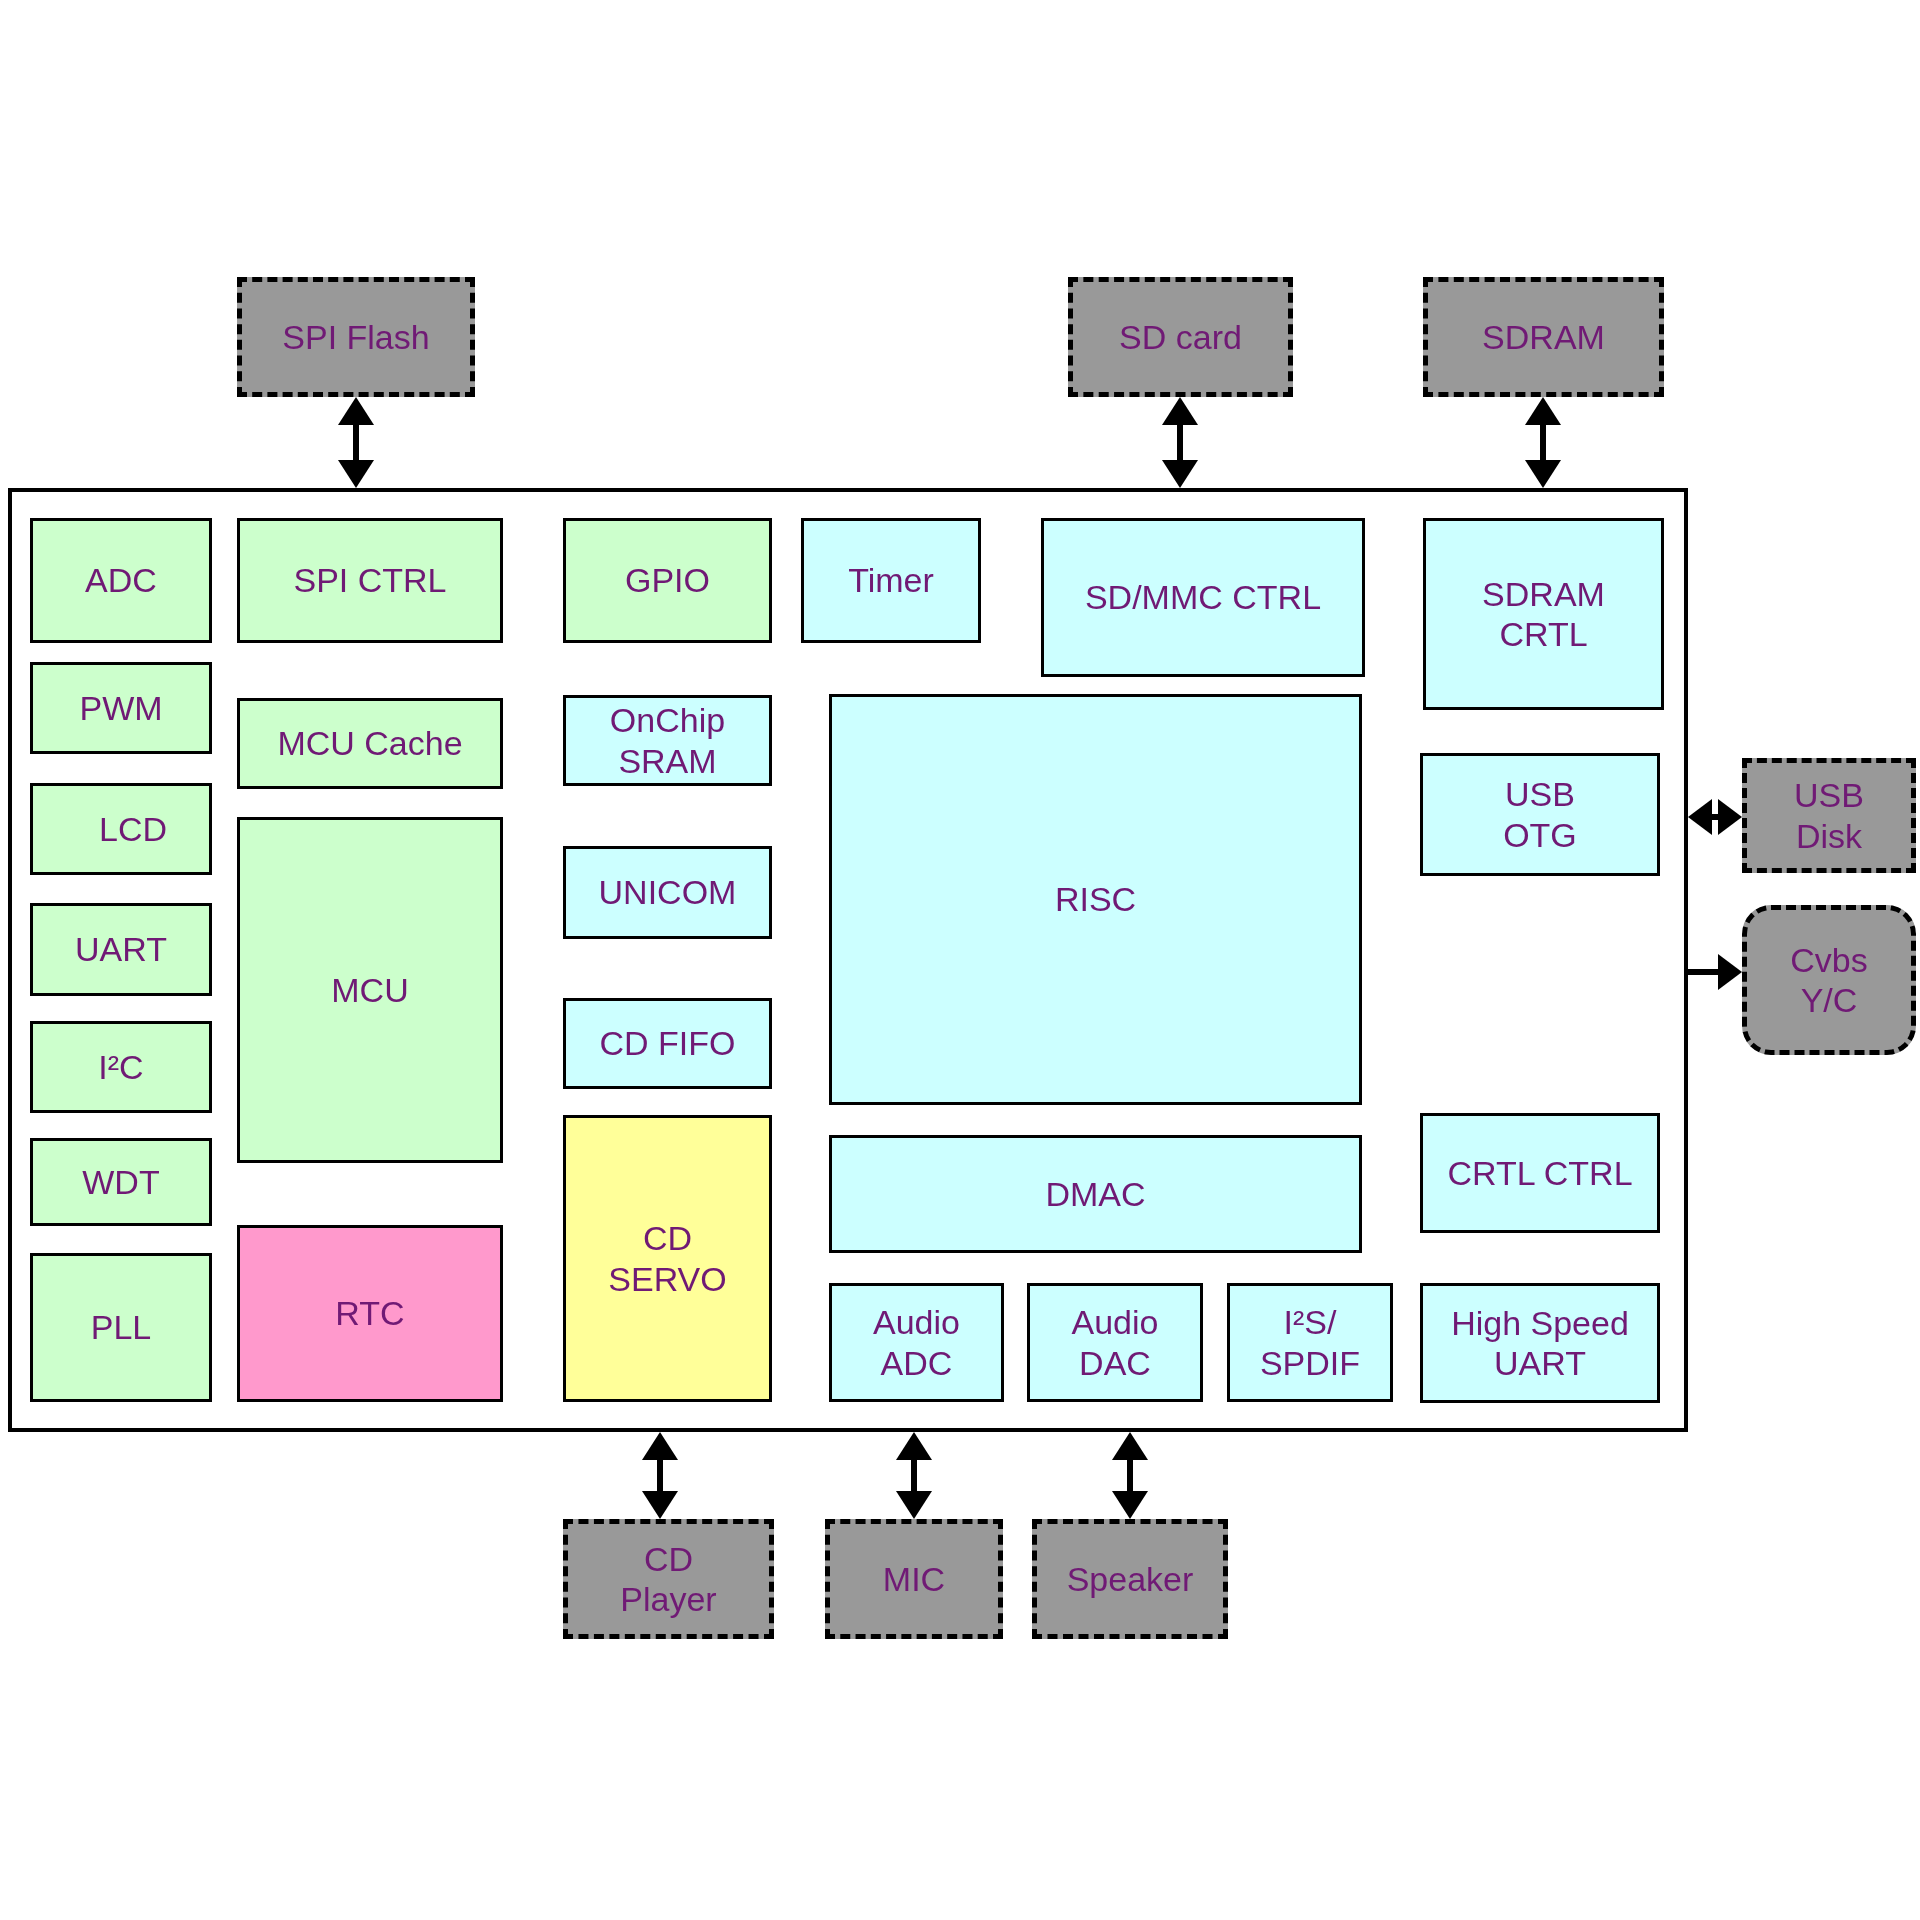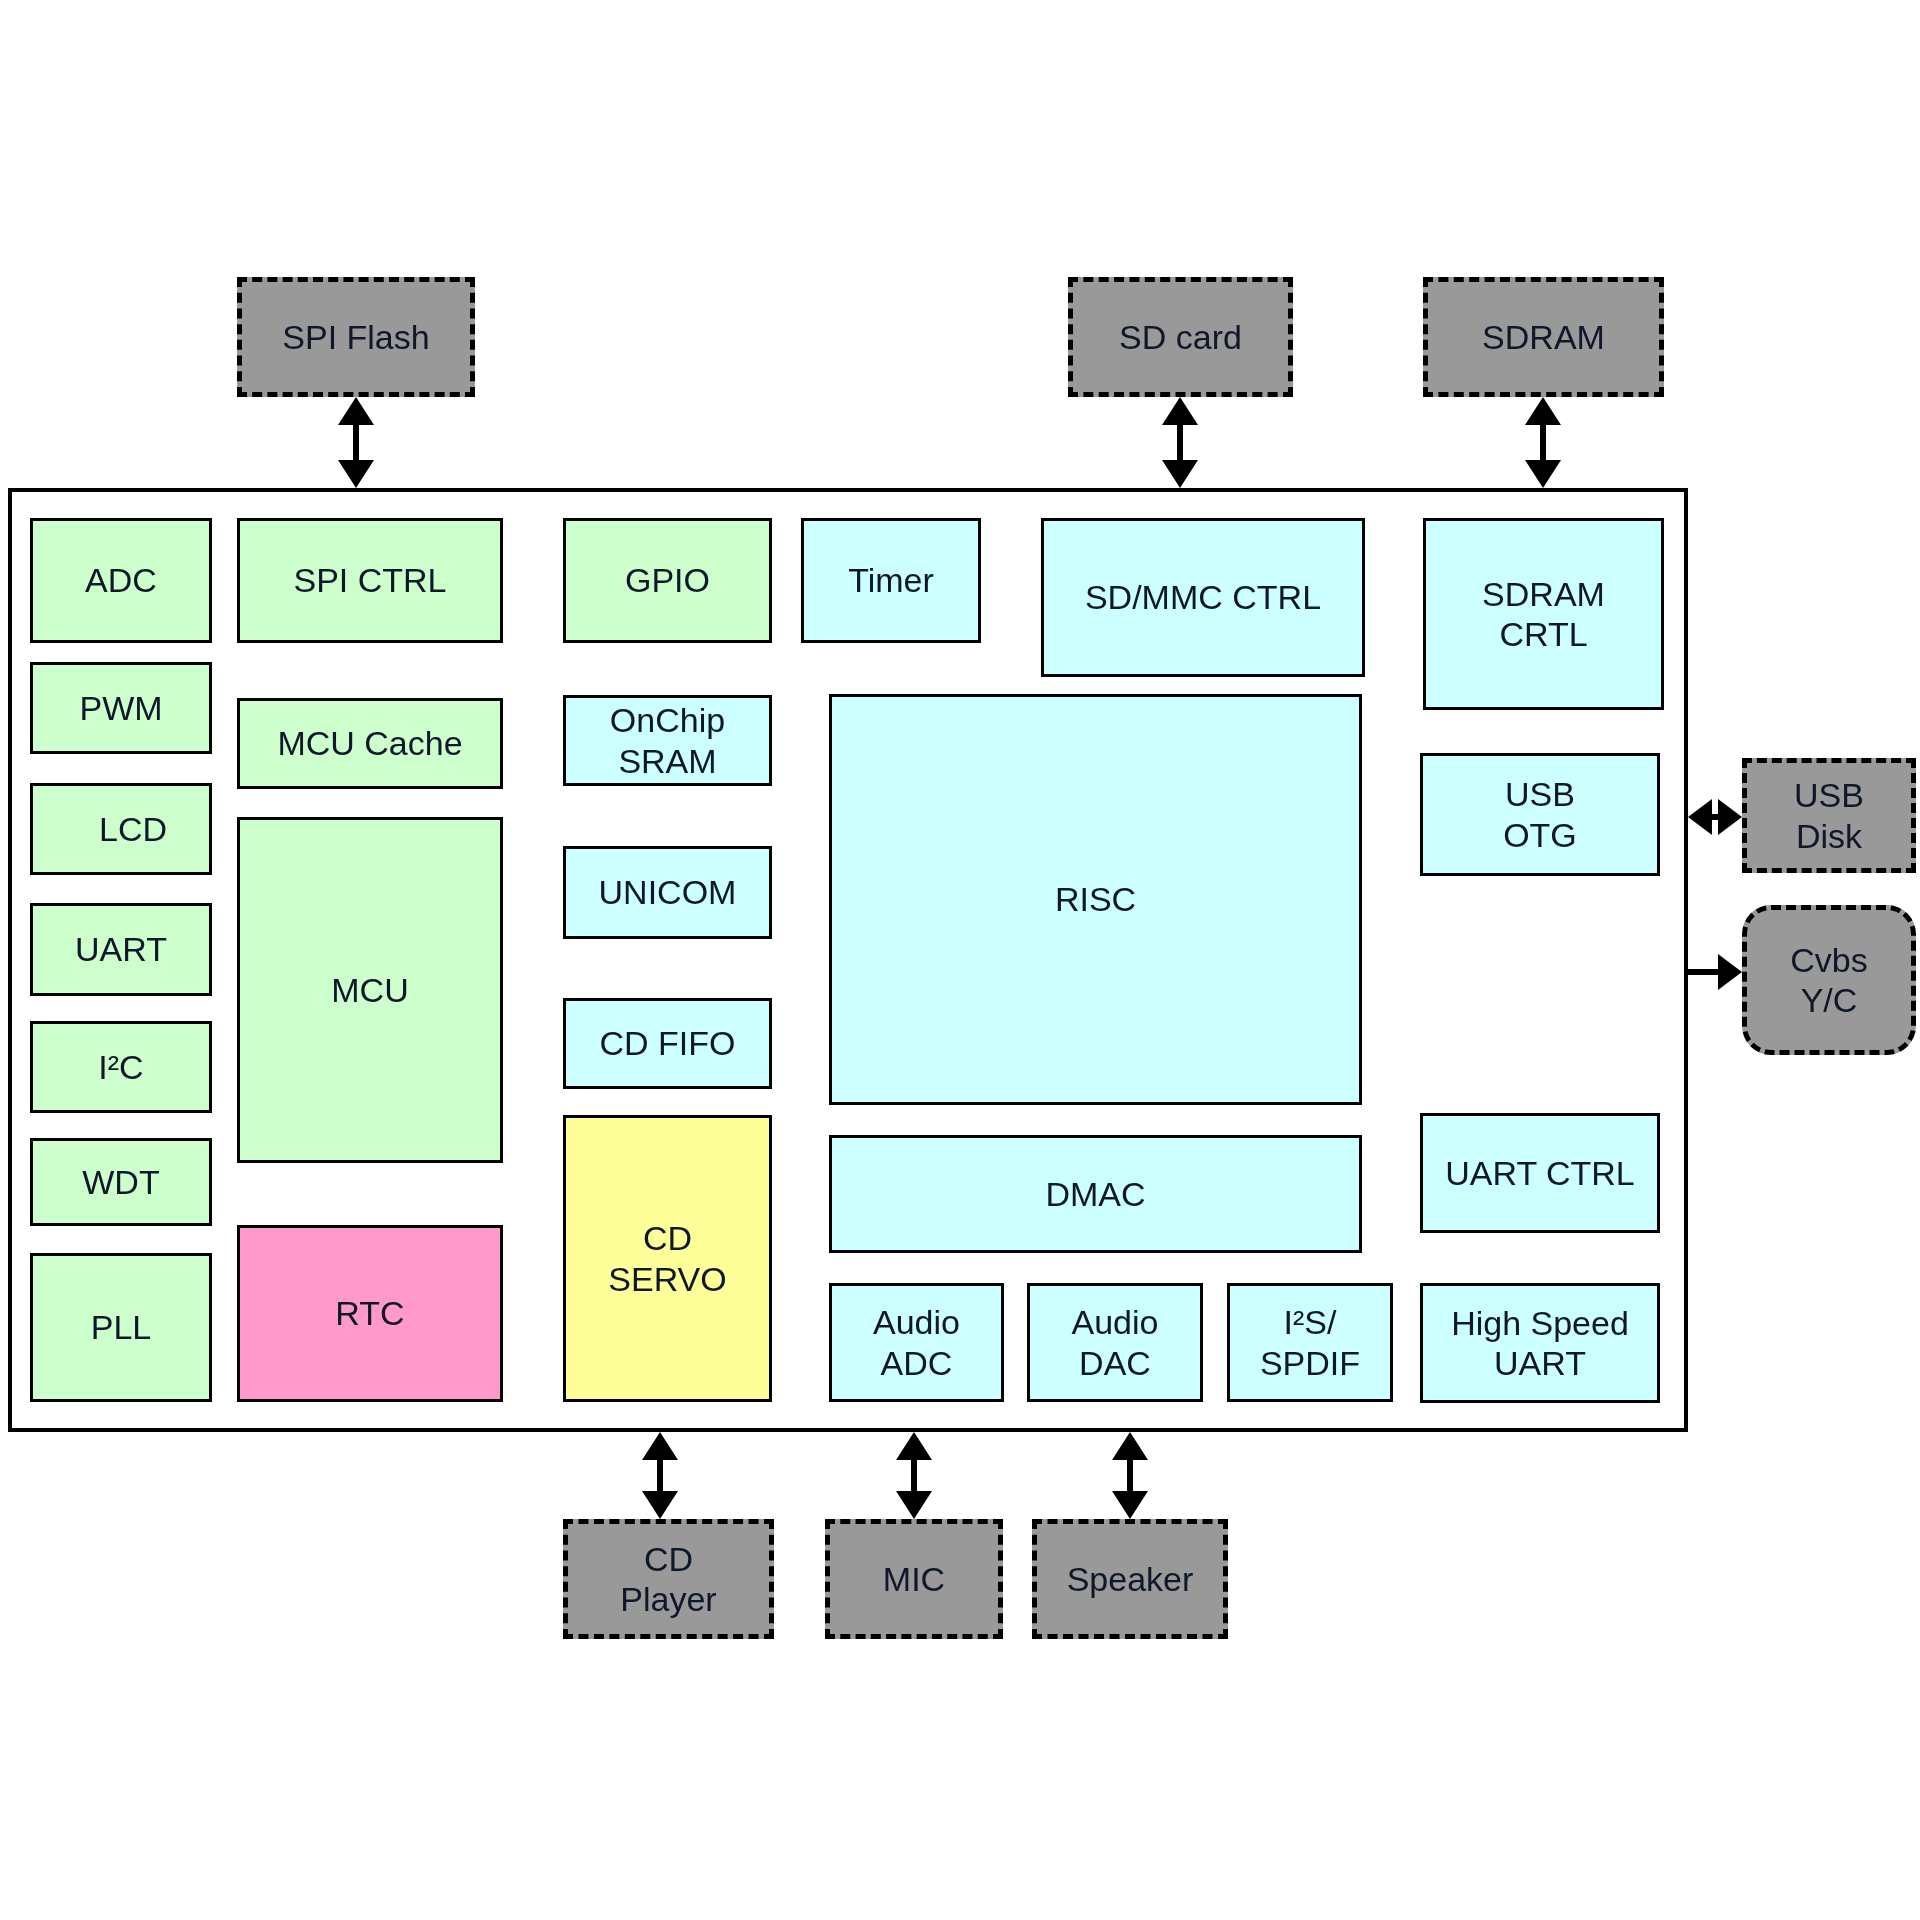--- a/index.html
+++ b/index.html
@@ -1,21 +1,21 @@
 <!DOCTYPE html>
 <html><head>
 <meta charset="utf-8">
 <style>
   html,body{margin:0;padding:0;background:#ffffff;}
   body{width:1920px;height:1920px;font-family:"Liberation Sans", sans-serif;}
   .canvas{position:relative;width:1920px;height:1920px;background:#ffffff;overflow:hidden;}
   .box{
     position:absolute;box-sizing:border-box;border:3px solid #000;
     display:flex;align-items:center;justify-content:center;text-align:center;
-    font-size:34px;line-height:1.18;color:#0f172a;white-space:pre-line;
+    font-size:34px;line-height:1.18;color:#701a75;white-space:pre-line;
   }
   .green{background:#CCFFCC;}
   .cyan{background:#CCFFFF;}
   .yellow{background:#FFFF99;}
   .pink{background:#FF99CC;}
   .ext{border:5px dashed #000;background:#999999;}
   .chip{position:absolute;box-sizing:border-box;border:4px solid #000;background:#ffffff;}
   
   .varrow{position:absolute;width:36px;}
   .varrow .shaft{position:absolute;left:15px;width:6px;top:22px;bottom:22px;background:#000;}
@@ -89,21 +89,21 @@
   <div class="box cyan" style="left:829px;top:1135px;width:533px;height:118px;">DMAC</div>
   <div class="box cyan" style="left:829px;top:1283px;width:175px;height:119px;">Audio
 ADC</div>
   <div class="box cyan" style="left:1027px;top:1283px;width:176px;height:119px;">Audio
 DAC</div>
   <div class="box cyan" style="left:1227px;top:1283px;width:166px;height:119px;">I²S/
 SPDIF</div>
 
   <div class="box cyan" style="left:1420px;top:753px;width:240px;height:123px;">USB
 OTG</div>
-  <div class="box cyan" style="left:1420px;top:1113px;width:240px;height:120px;">UART CTRL</div>
+  <div class="box cyan" style="left:1420px;top:1113px;width:240px;height:120px;">CRTL CTRL</div>
   <div class="box cyan" style="left:1420px;top:1283px;width:240px;height:120px;">High Speed
 UART</div>
 
   <div class="box ext" style="left:1742px;top:758px;width:174px;height:115px;">USB
 Disk</div>
   <div class="box ext" style="left:1742px;top:905px;width:174px;height:150px;border-radius:29px;">Cvbs
 Y/C</div>
 
   <div class="harrow" style="left:1688px;top:799px;width:54px;">
     <div class="hl"></div>

